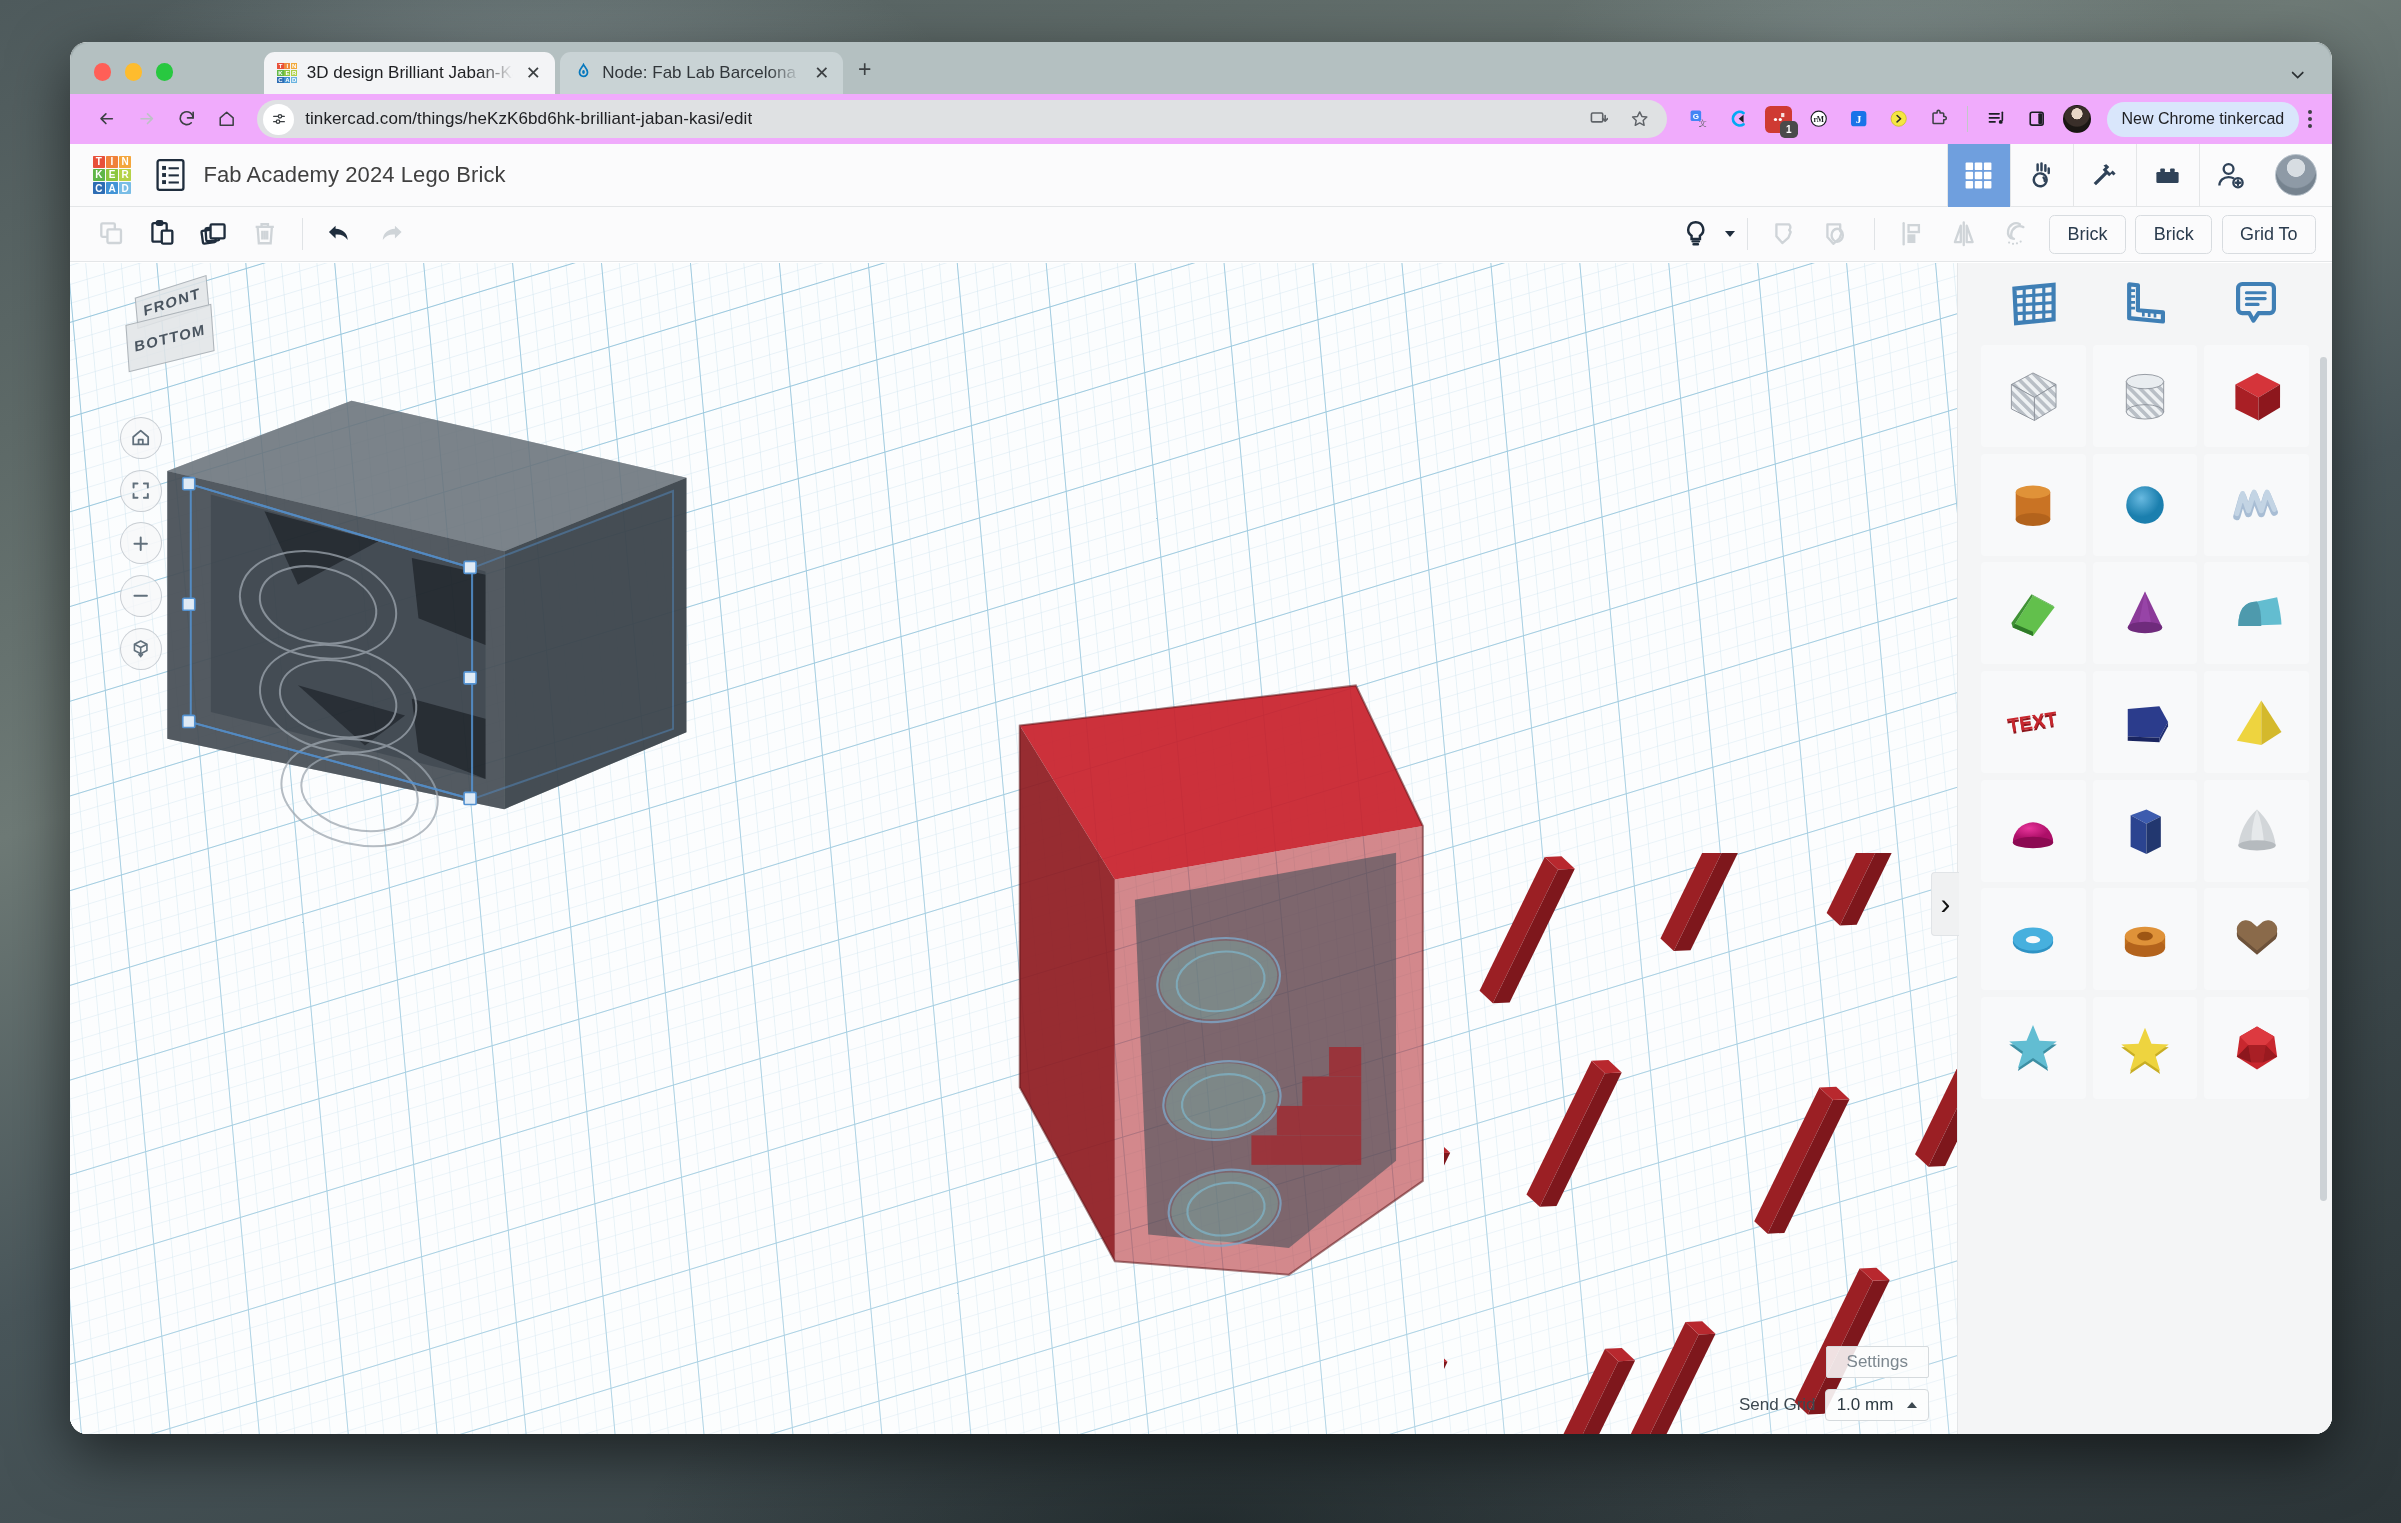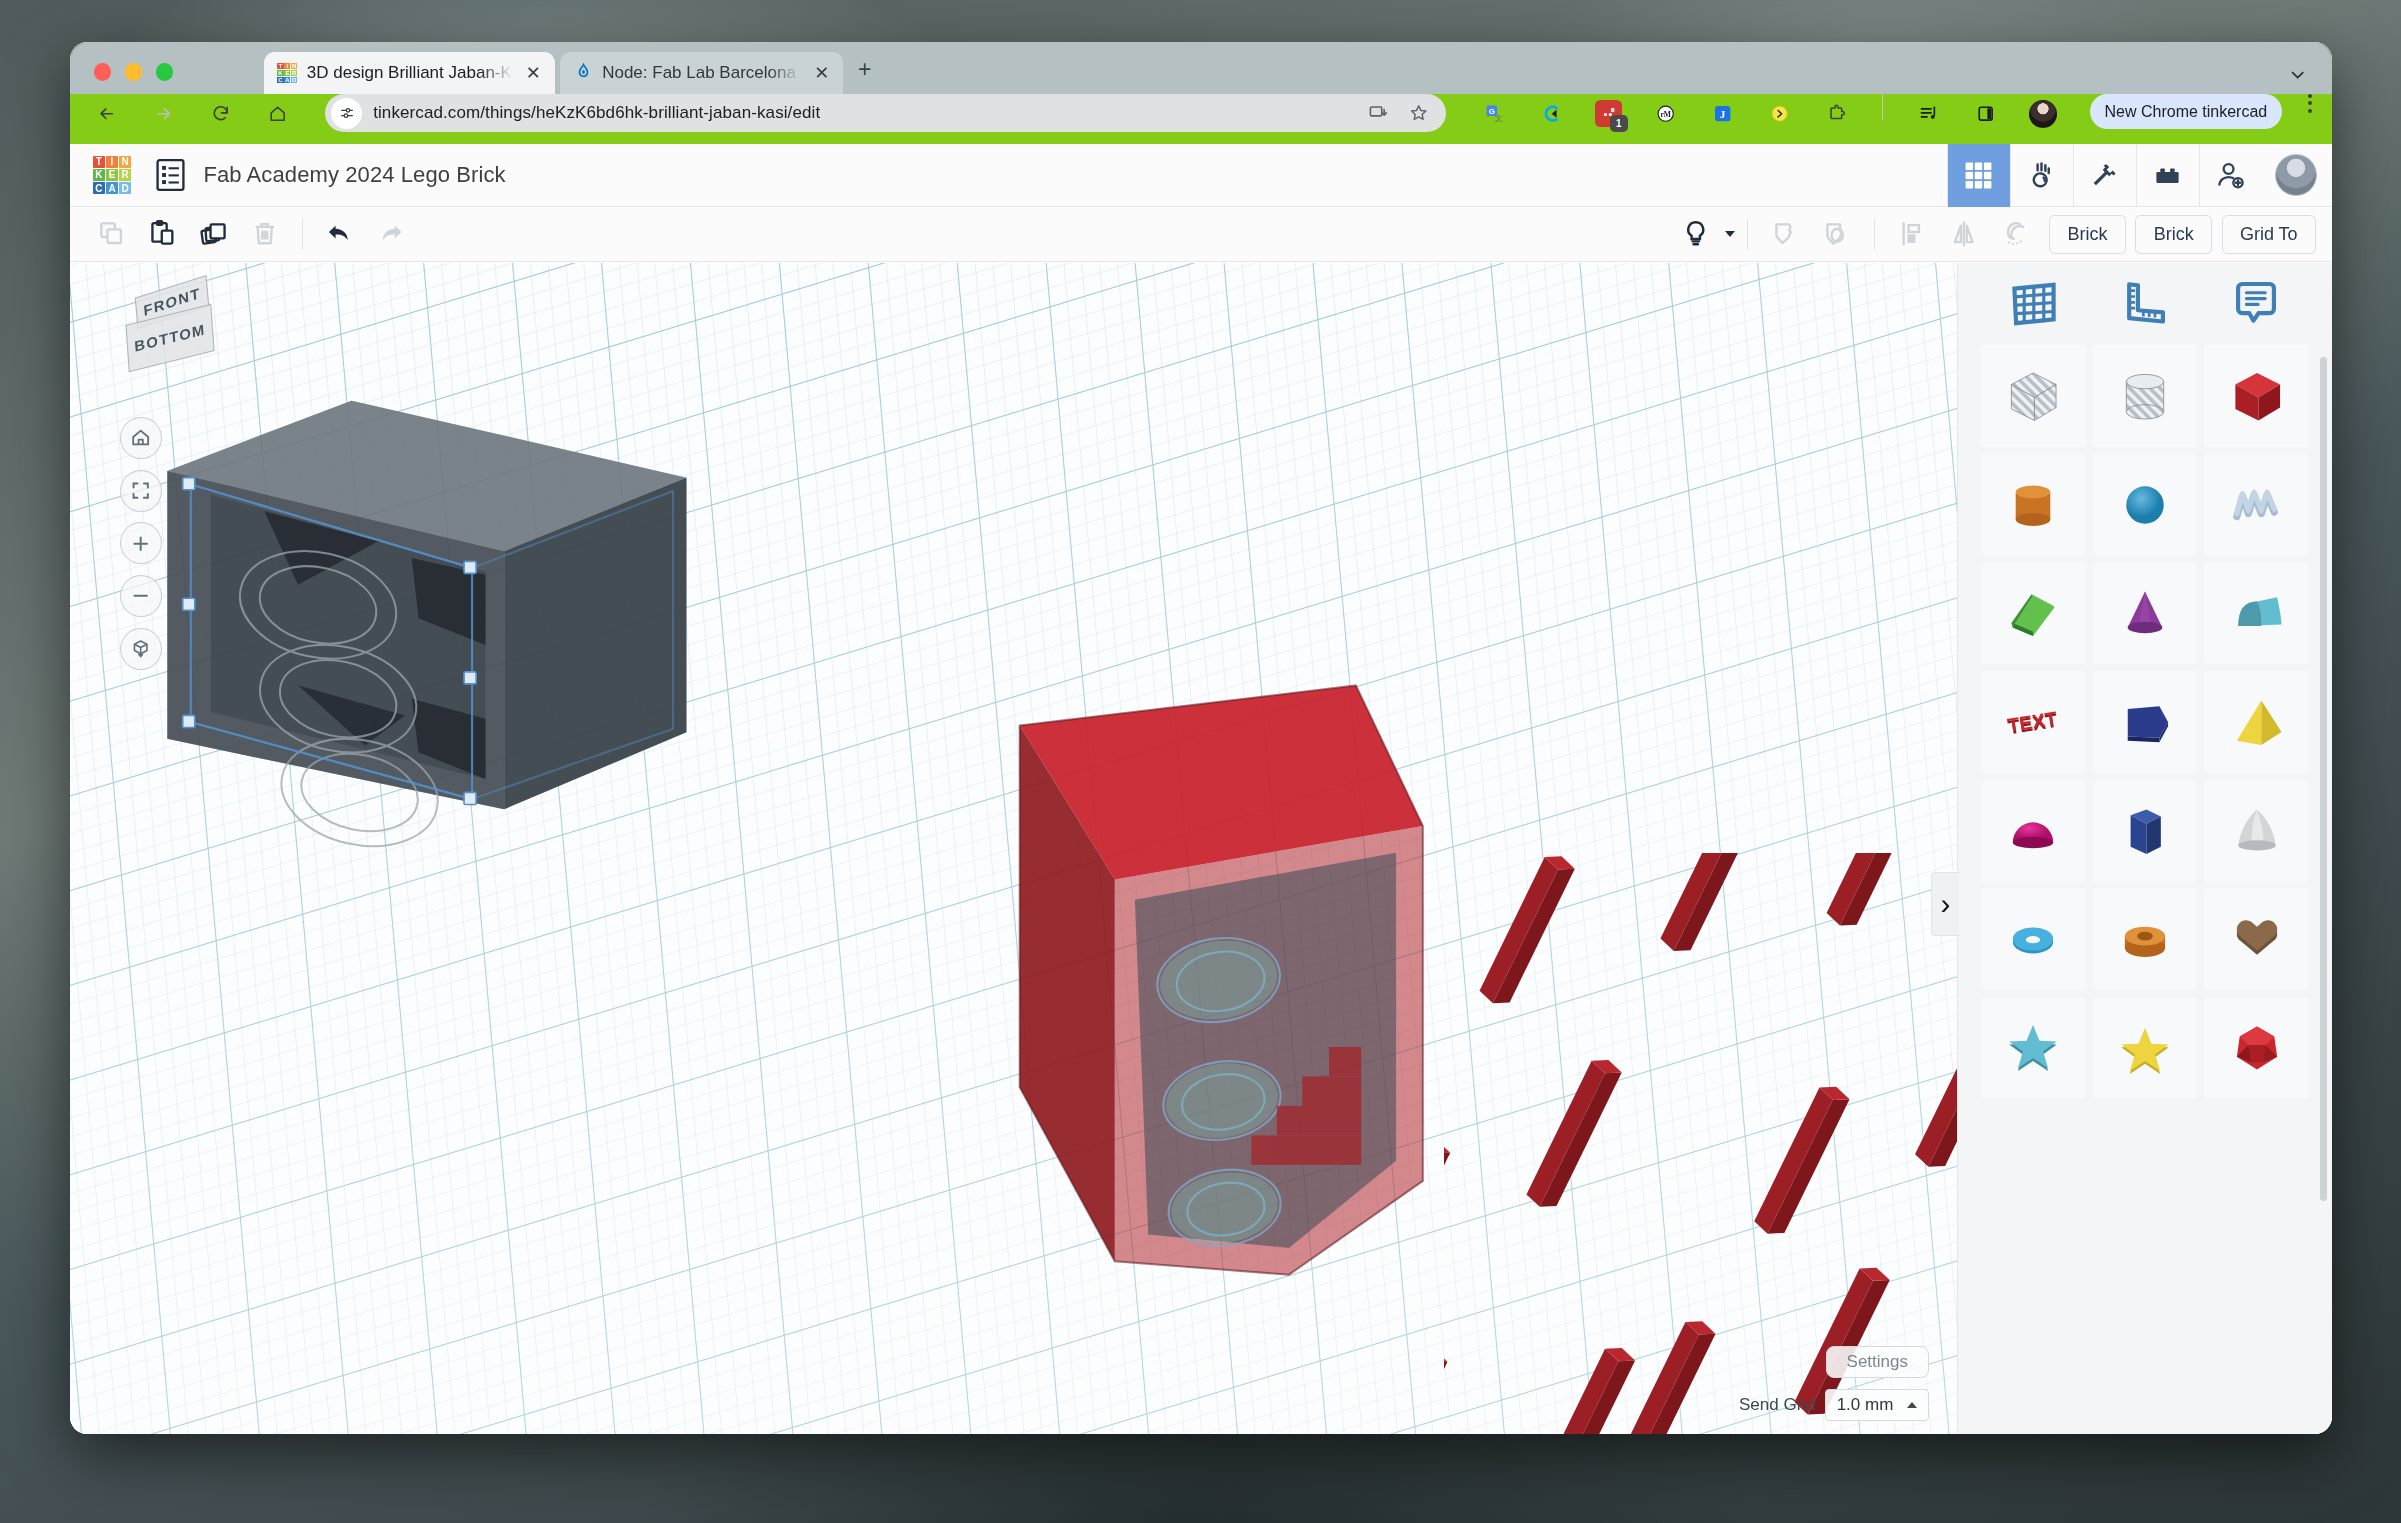--- a/index.html
+++ b/index.html
@@ -96,23 +96,23 @@
 
   .tab-newbtn { font-size: 23px; color: #3c4043; margin-left: 14.7px;
                 margin-bottom: 10.7px; font-weight: 300; }
   .win-chevron {
     position: absolute; right: 25.5px; top: 24px;
     width: 17.4px; height: 17.4px; color: #2b3033;
   }
 
   
   .navbar {
-    height: 50px; background: #84cc16;
-    display: flex; 
-    padding: 0 17.4px; gap: 18px;
+    height: 50px; background: #f0abfc;
+    display: flex; align-items: center;
+    padding: 0 17.4px; gap: 1px;
   }
   .navicon {
     width: 39px; height: 39px; border-radius: 50%;
     display: flex; align-items: center; justify-content: center;
     color: #3c4043; flex: none;
   }
   .navicon.dim { color: #bdc1c6; }
   .navicon svg { width: 19.4px; height: 19.4px; }
 
   .omnibox {
@@ -273,21 +273,21 @@
              font-size:14.7px; color:#4a5560; font-weight:700; letter-spacing:1.3px; }
   .navcol { position:absolute; left:50px; top:154px; display:flex; flex-direction:column; gap:10.7px; }
   .navbtn { width:42px;height:42px;border-radius:50%;
             background:rgba(246,247,248,.72); border:0.7px solid rgba(160,170,178,.55);
             display:flex;align-items:center;justify-content:center; color:#61707c; }
   .navbtn svg { width:21.4px;height:21.4px; }
 
   
   .stage-settings {
     position:absolute; right:28px; bottom:56px;
-    height:32px; padding: 0 20px; border:0.7px solid #d5dadd; border-radius:8px;
+    height:32px; padding: 0 20px; border:0.7px solid #d5dadd; border-radius:2px;
     background:rgba(252,253,253,.88); color:#7c878f; font-size:17px;
     display:flex;align-items:center;justify-content:center;
   }
   .snap-row { position:absolute; right:28px; bottom:13.4px; display:flex; align-items:center; gap:9.4px; }
   .snap-label { font-size:17px; color:#3d4850; }
   .snap-val { height:32px; padding:0 10.7px; border:0.7px solid #d5dadd; border-radius:4px;
               background:rgba(252,253,253,.9); display:flex;align-items:center; gap:14px;
               font-size:17px; color:#2b3840; }
   .caret-up { width:0;height:0;border-left:5.4px solid transparent;border-right:5.4px solid transparent;
               border-bottom:6.7px solid #3d4850; }

